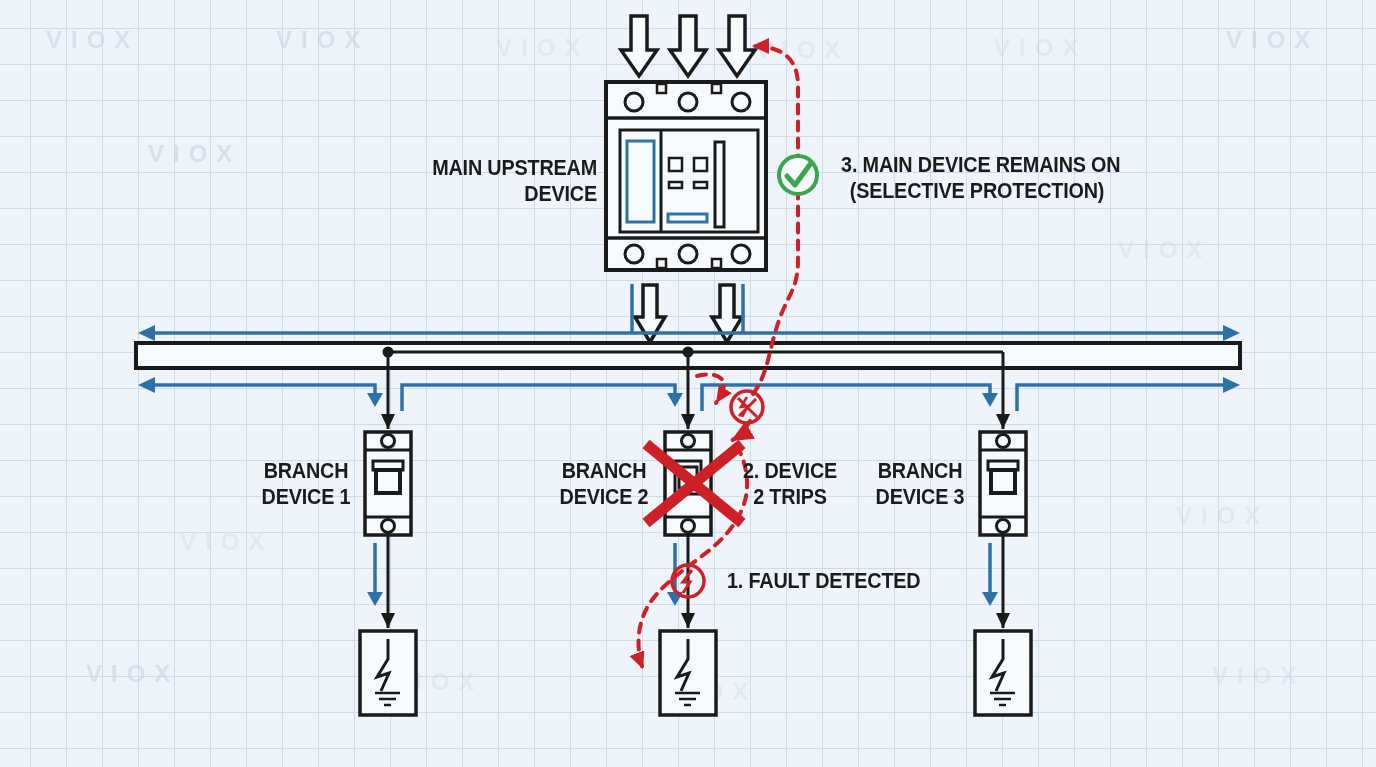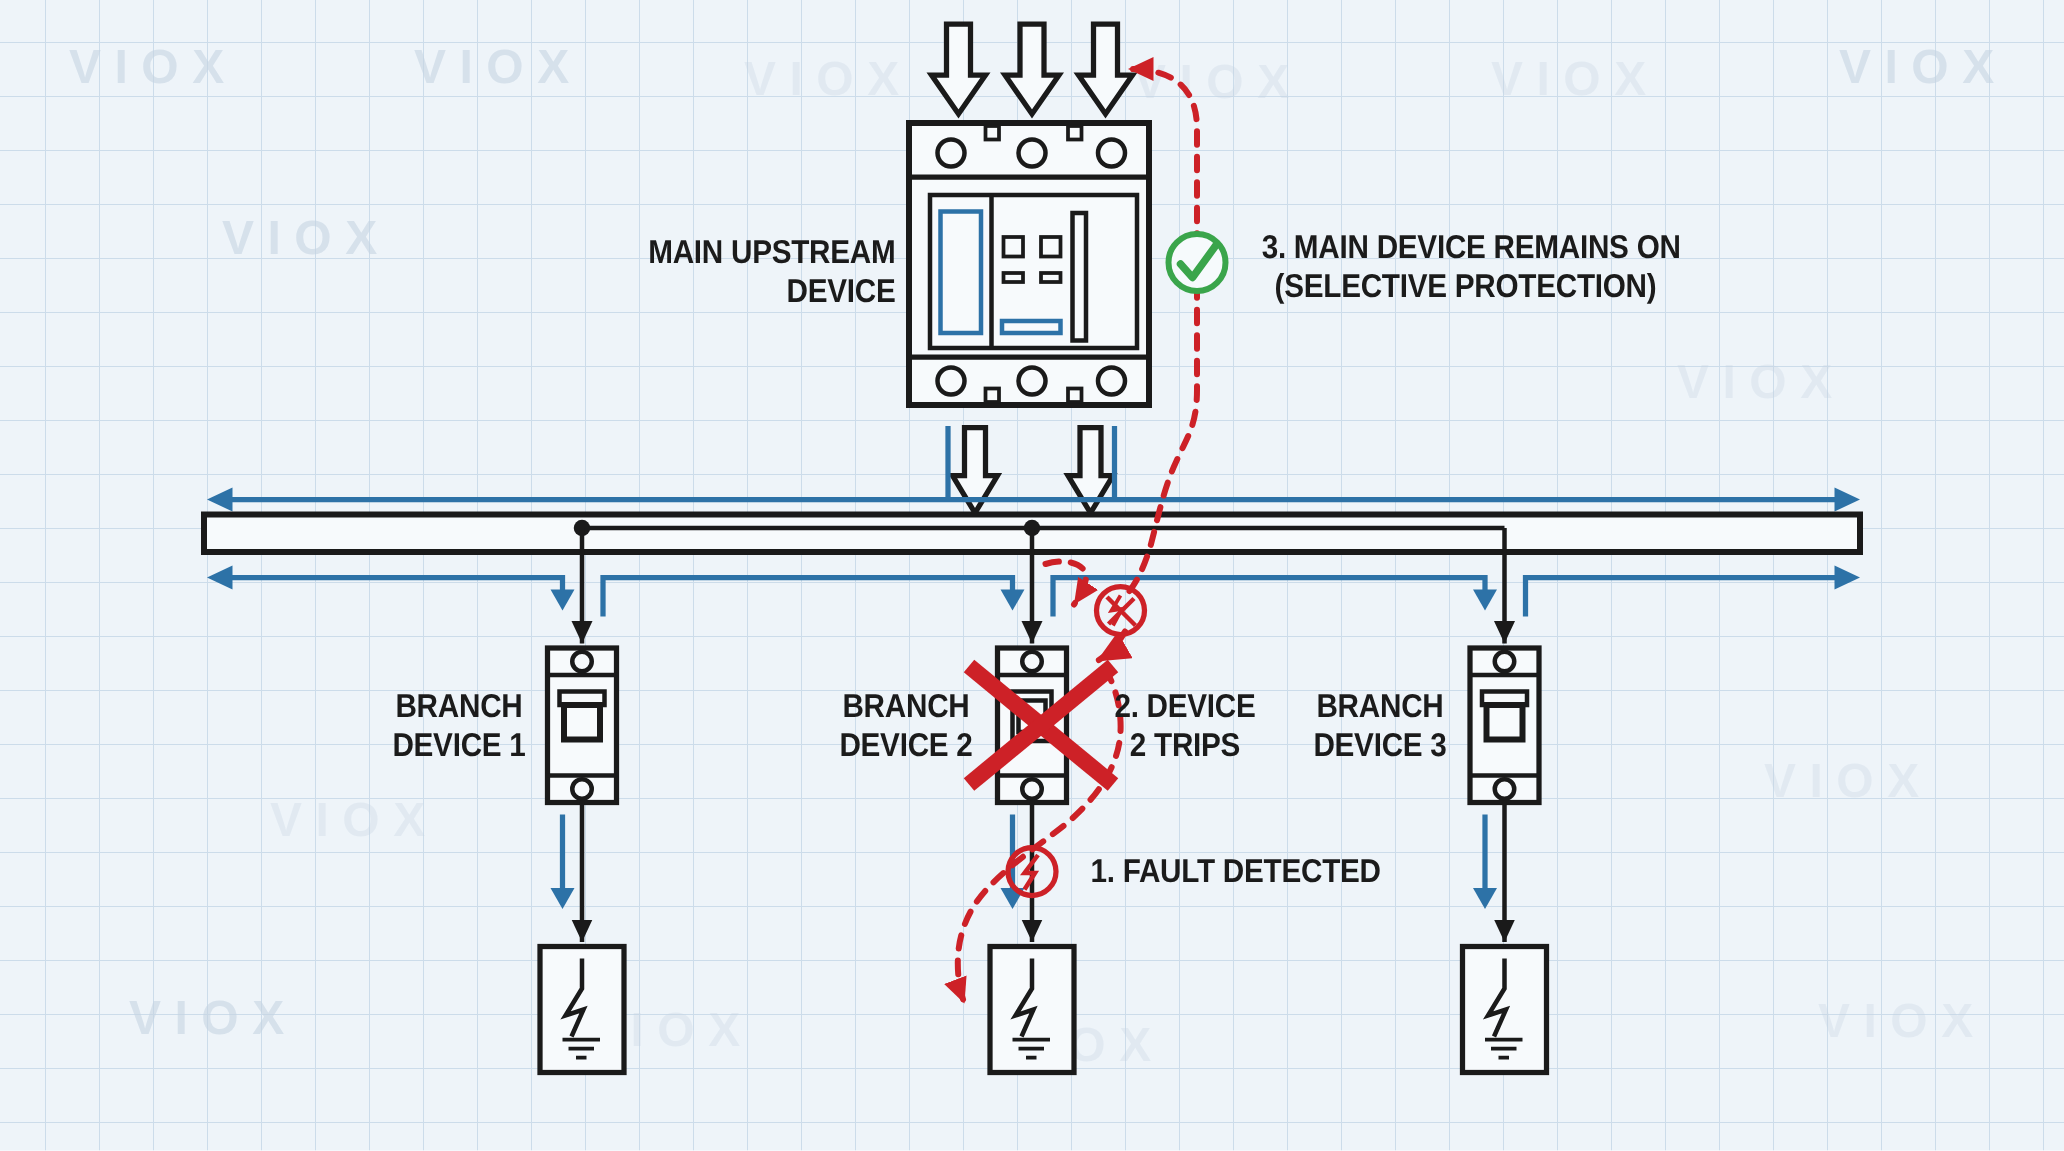--- a/index.html
+++ b/index.html
@@ -9,21 +9,21 @@
   html,body{margin:0;padding:0;}
   .stage{
     position:relative;width:1376px;height:767px;overflow:hidden;
     background-color:var(--background);
     background-image:linear-gradient(var(--grid) 1px,transparent 1px),
                      linear-gradient(90deg,var(--grid) 1px,transparent 1px);
     background-size:36px 36px;background-position:-6px -8px;
     font-family:"Liberation Sans",sans-serif;
   }
   .wm{
-    position:absolute;font-weight:700;font-size:32px;letter-spacing:9px;
+    position:absolute;font-weight:700;font-size:24px;letter-spacing:9px;
     color:var(--watermark);opacity:.6;user-select:none;
   }
   .wm--faint{opacity:.32;}
   svg.diagram{position:absolute;left:0;top:0;}
   .lbl{
     position:absolute;font-weight:700;font-size:22px;line-height:26px;
     color:#1b1b1b;white-space:nowrap;letter-spacing:-0.2px;
   }
   .lbl--right{text-align:right;transform:scaleX(.9);transform-origin:100% 50%;}
   .lbl--center{text-align:center;transform:scaleX(.9);transform-origin:50% 50%;}

